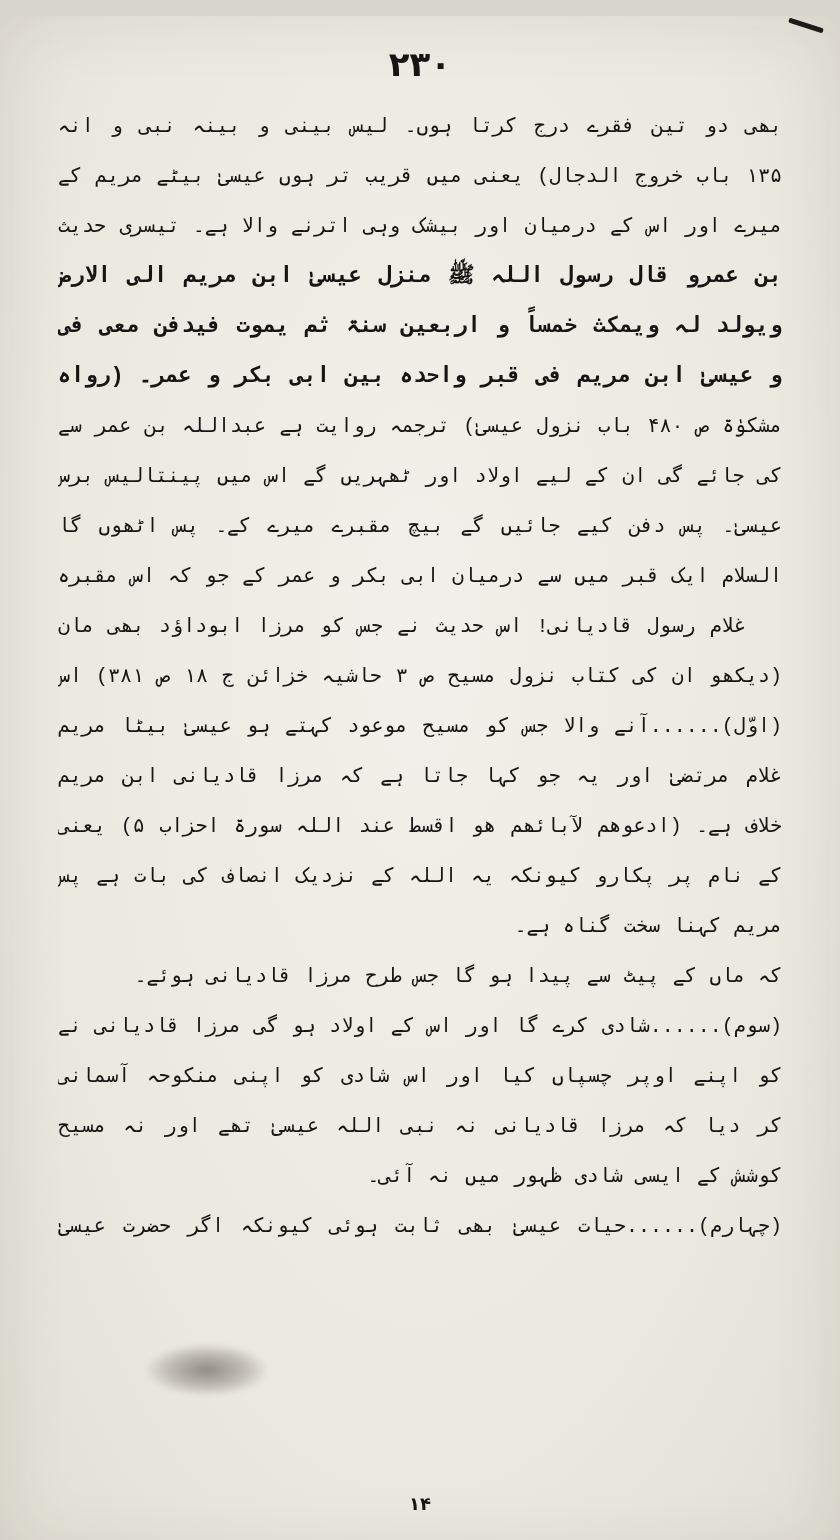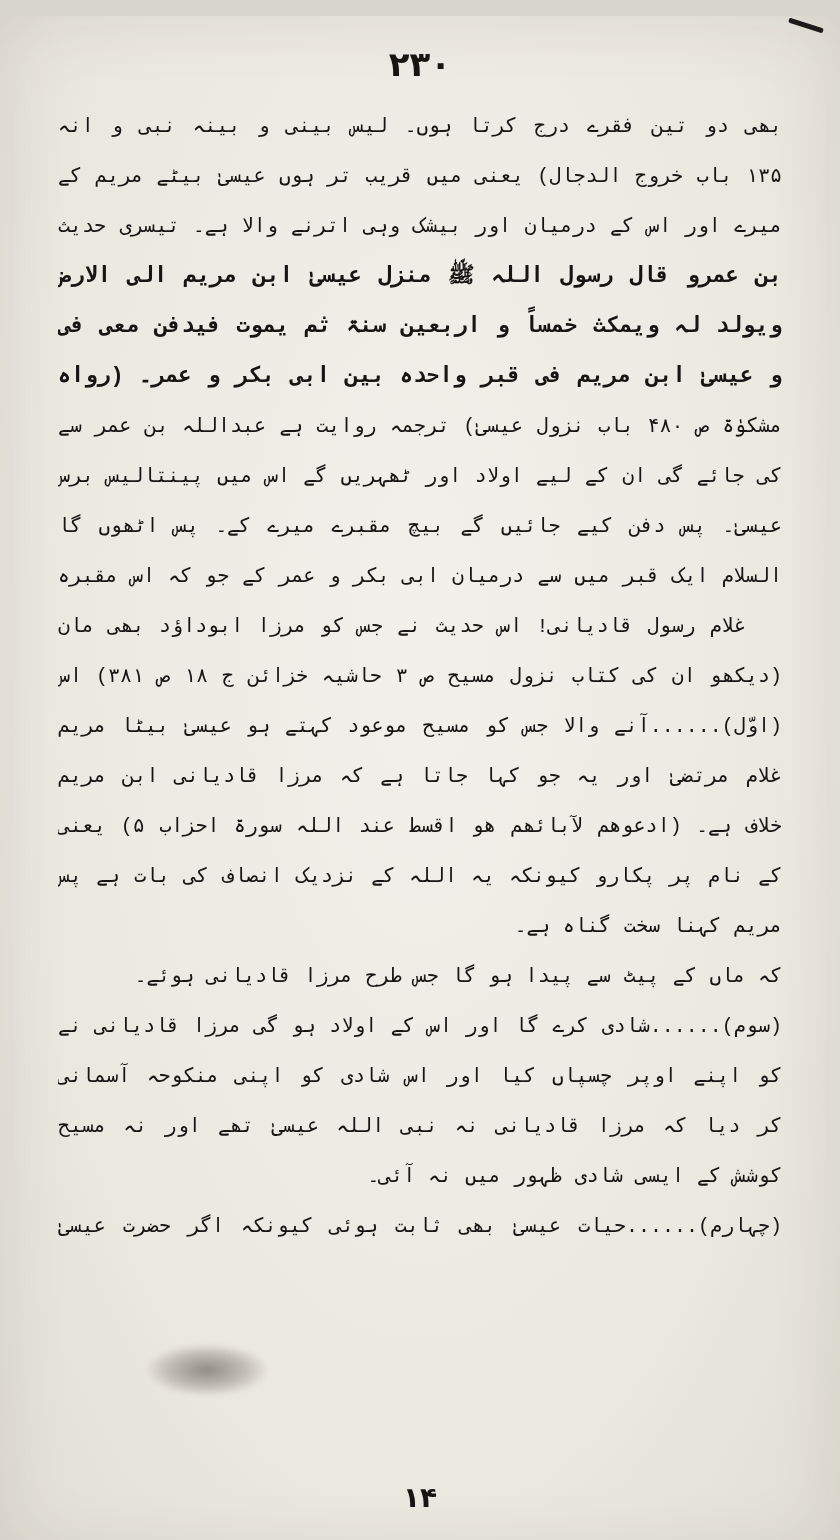--- a/index.html
+++ b/index.html
@@ -80,21 +80,21 @@
       border-radius: 50%;
       background: radial-gradient(ellipse, rgba(72, 66, 58, 0.55) 0%, rgba(72, 66, 58, 0.25) 45%, rgba(72, 66, 58, 0) 72%);
       filter: blur(2px);
     }
     .page-num-bottom {
       position: absolute;
       bottom: 42px;
       left: 0;
       right: 0;
       text-align: center;
-      font-size: 28px;
+      font-size: 18px;
       font-weight: bold;
     }
     .bottom-bar {
       position: absolute;
       left: 262px;
       bottom: -5px;
       width: 620px;
       height: 15px;
       background: #0d0d0c;
       transform: rotate(0.5deg);

